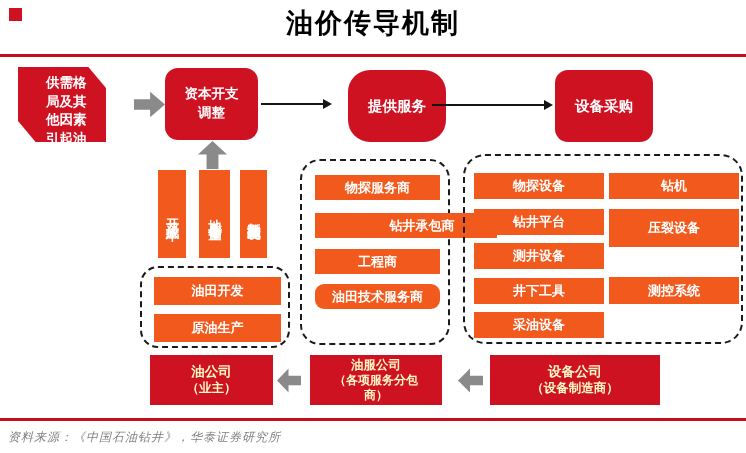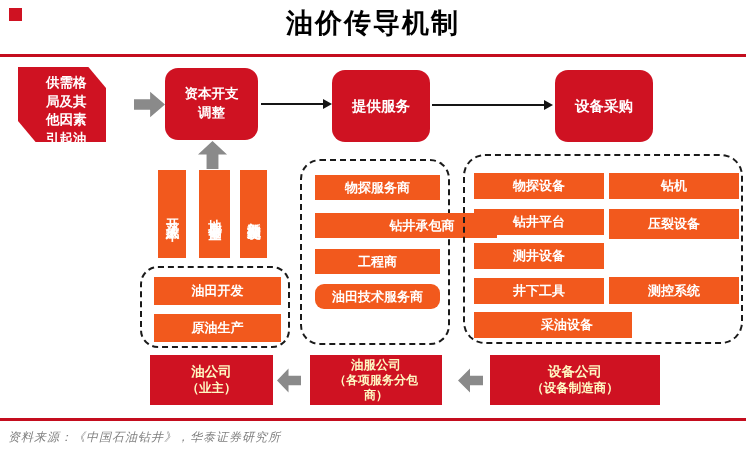--- a/index.html
+++ b/index.html
@@ -23,21 +23,21 @@
   .trigger-flag{
     left:18px;top:67px;width:88px;height:75px;
     clip-path:polygon(0 0,80% 0,100% 28%,100% 100%,20% 100%,0 72%);
     font-size:13.5px;line-height:1.38;justify-content:flex-start;align-items:flex-start;
     padding:7px 10px 7px 28px;box-sizing:border-box;text-align:left;
   }
   .trigger-flag span{display:block;width:58px;}
 
   .capex-node{left:165px;top:68px;width:93px;height:72px;font-size:13.5px;line-height:1.4;}
   .capex-node span{display:block;width:58px;text-align:center;}
-  .services-node{left:332px;top:70px;width:98px;height:72px;font-size:14.5px;}
+  .services-node{left:348px;top:70px;width:98px;height:72px;font-size:14.5px;border-radius:22px;}
   .procurement-node{left:555px;top:70px;width:98px;height:72px;font-size:14.5px;}
 
   .garrow{position:absolute;background:#8a8a8a;}
   .garrow.right{clip-path:polygon(0 32%,52% 32%,52% 6%,100% 50%,52% 94%,52% 68%,0 68%);}
   .garrow.left{clip-path:polygon(100% 32%,48% 32%,48% 6%,0 50%,48% 94%,48% 68%,100% 68%);}
   .garrow.up{clip-path:polygon(32% 100%,32% 48%,6% 48%,50% 0,94% 48%,68% 48%,68% 100%);}
 
   .connector{position:absolute;display:flex;align-items:center;}
   .connector .shaft{flex:1;height:2px;background:#151515;}
   .connector .head{width:0;height:0;border-left:9px solid #151515;border-top:5px solid transparent;border-bottom:5px solid transparent;}
@@ -113,23 +113,23 @@
     <div class="item" style="left:13px;top:52px;width:150px;height:25px;padding-left:32px;">钻井承包商</div>
     <div class="item" style="left:13px;top:88px;width:125px;height:25px;">工程商</div>
     <div class="item" style="left:13px;top:123px;width:125px;height:25px;border-radius:9px;">油田技术服务商</div>
   </div>
 
   <div class="dashed-group" style="left:463px;top:154px;width:280px;height:190px;border-radius:22px;">
     <div class="item" style="left:9px;top:17px;width:130px;height:26px;">物探设备</div>
     <div class="item" style="left:9px;top:53px;width:130px;height:26px;">钻井平台</div>
     <div class="item" style="left:9px;top:87px;width:130px;height:26px;">测井设备</div>
     <div class="item" style="left:9px;top:122px;width:130px;height:26px;">井下工具</div>
-    <div class="item" style="left:9px;top:156px;width:130px;height:26px;padding-left:28px;">采油设备</div>
+    <div class="item" style="left:9px;top:156px;width:130px;height:26px;">采油设备</div>
     <div class="item" style="left:144px;top:17px;width:130px;height:26px;">钻机</div>
-    <div class="item" style="left:144px;top:53px;width:130px;height:30px;">压裂设备</div>
+    <div class="item" style="left:144px;top:53px;width:130px;height:38px;">压裂设备</div>
     <div class="item" style="left:144px;top:87px;width:130px;height:26px;margin-top:34px;">连续油管设备</div>
     <div class="item" style="left:144px;top:122px;width:130px;height:26px;">测控系统</div>
   </div>
 
   <div class="company" style="left:150px;width:123px;">
     <span>油公司</span>
     <span class="sub">（业主）</span>
   </div>
 
   <div class="garrow left" style="left:277px;top:367px;width:24px;height:27px;"></div>

